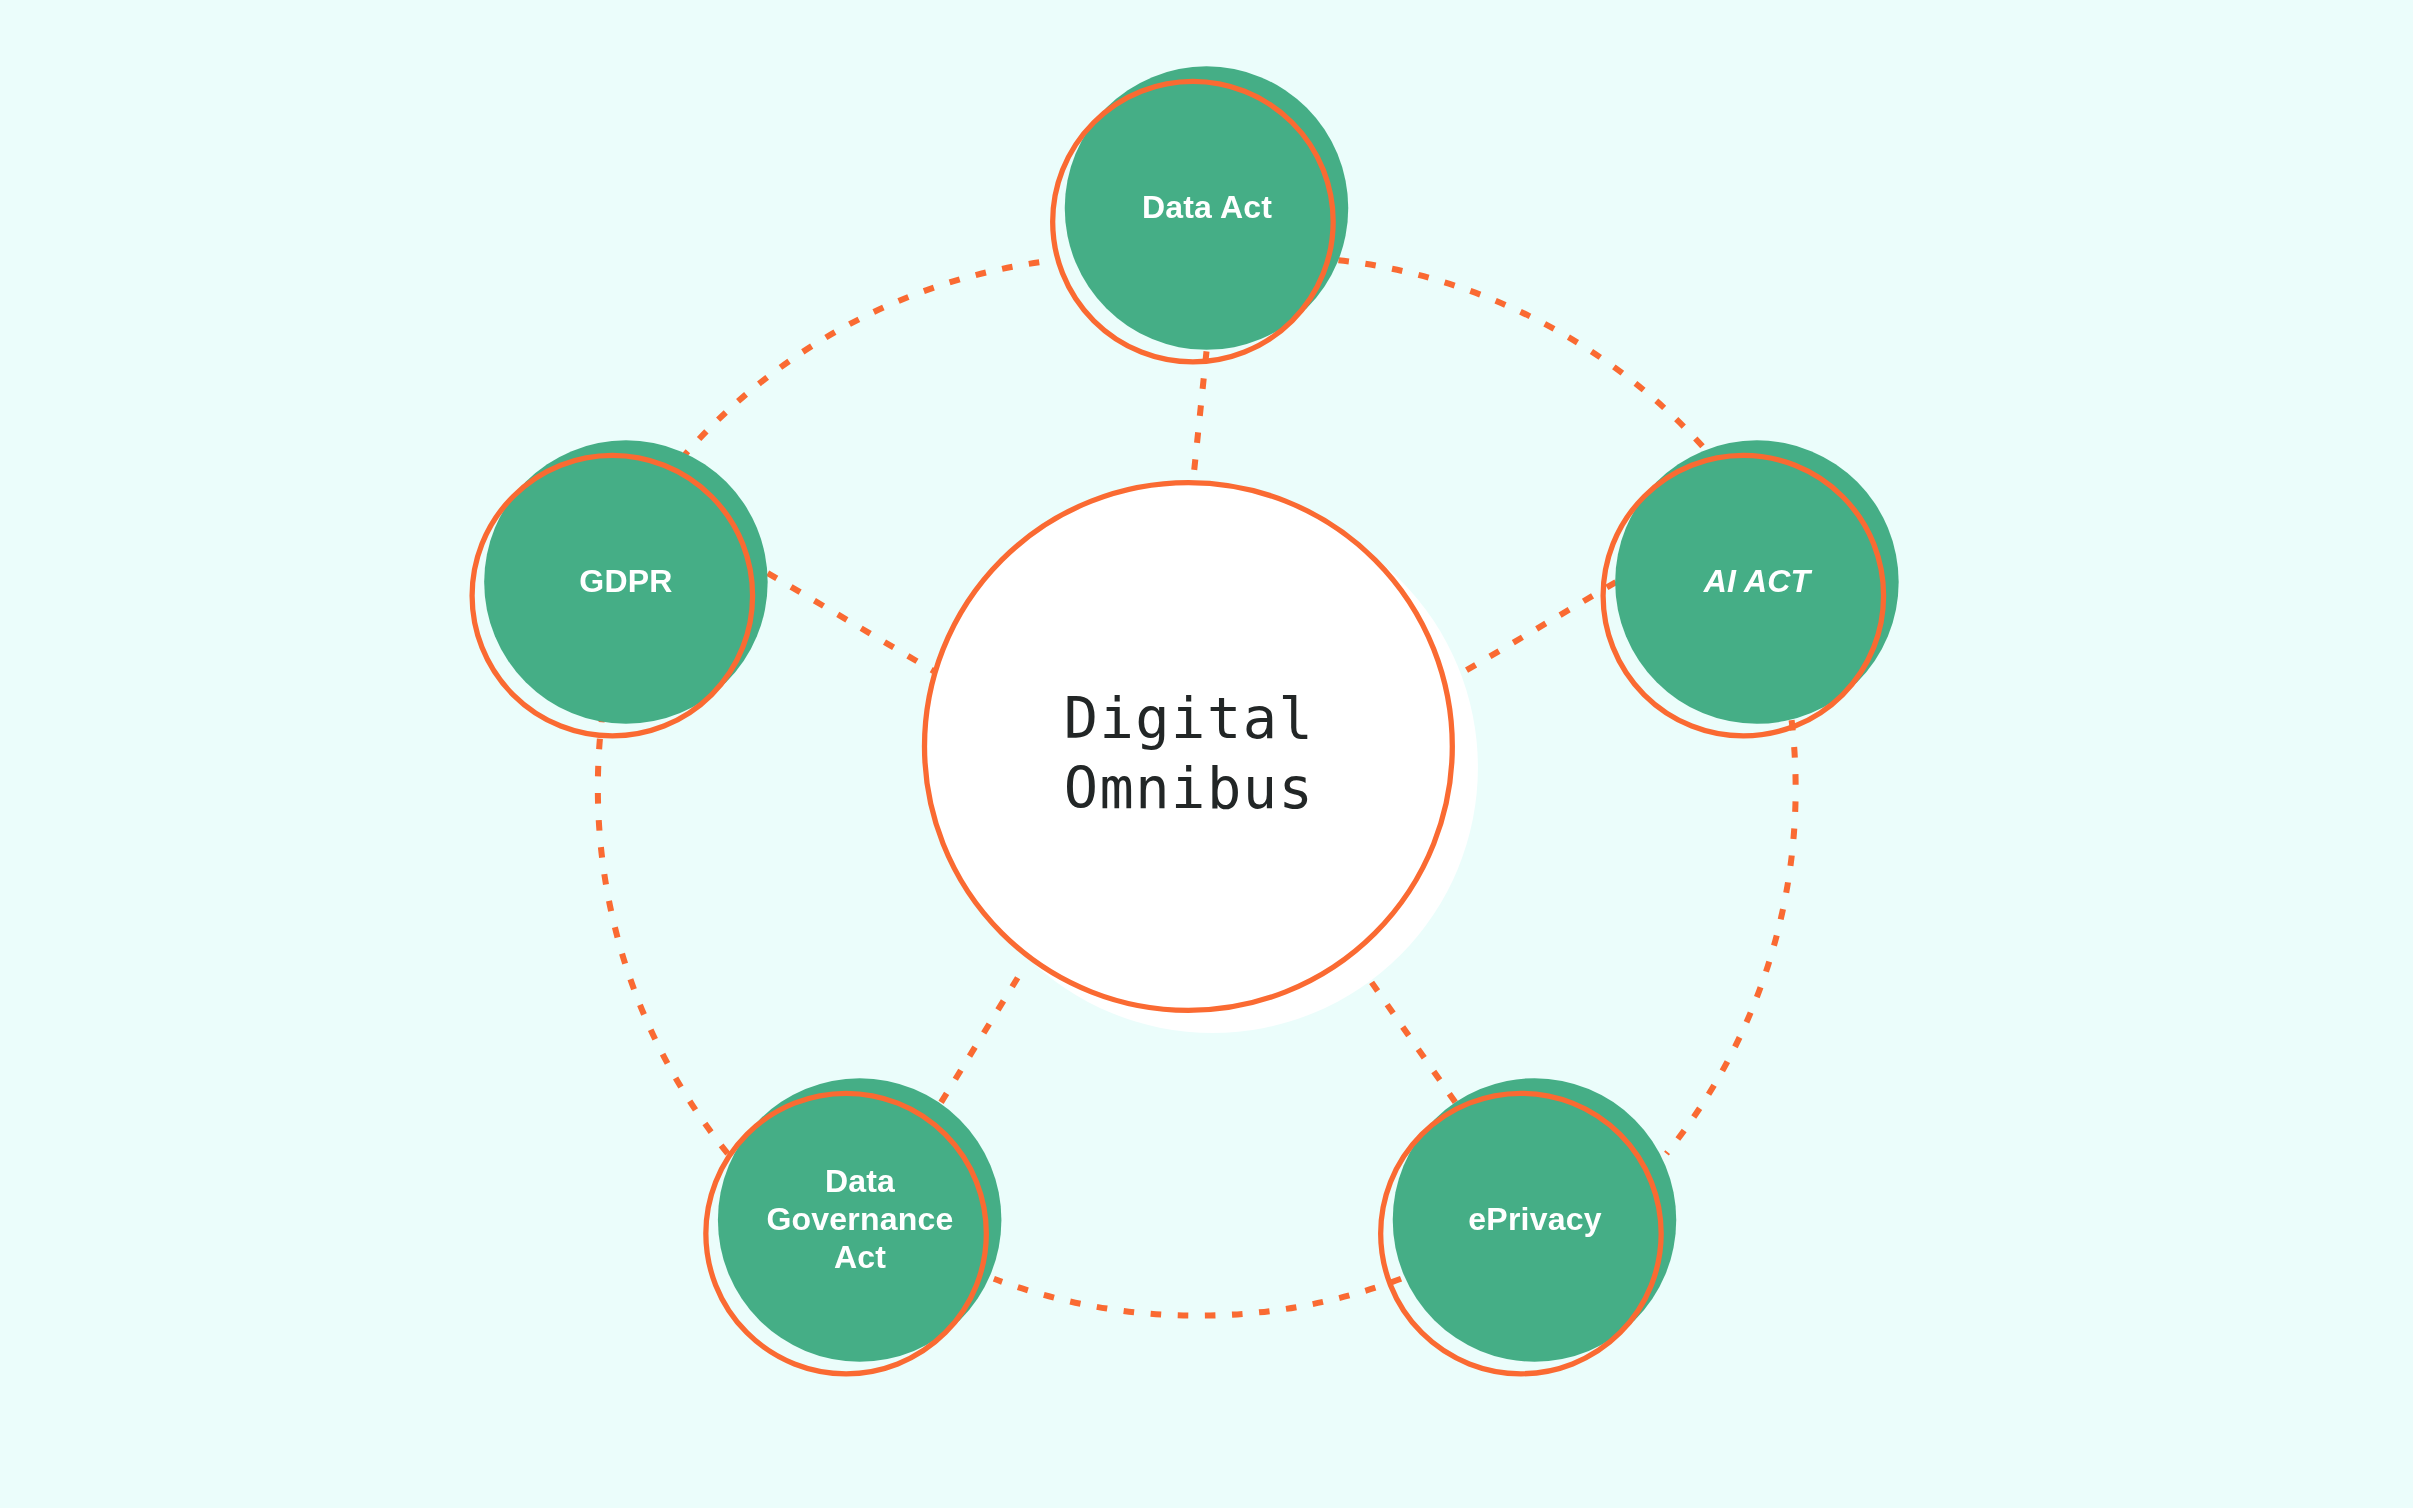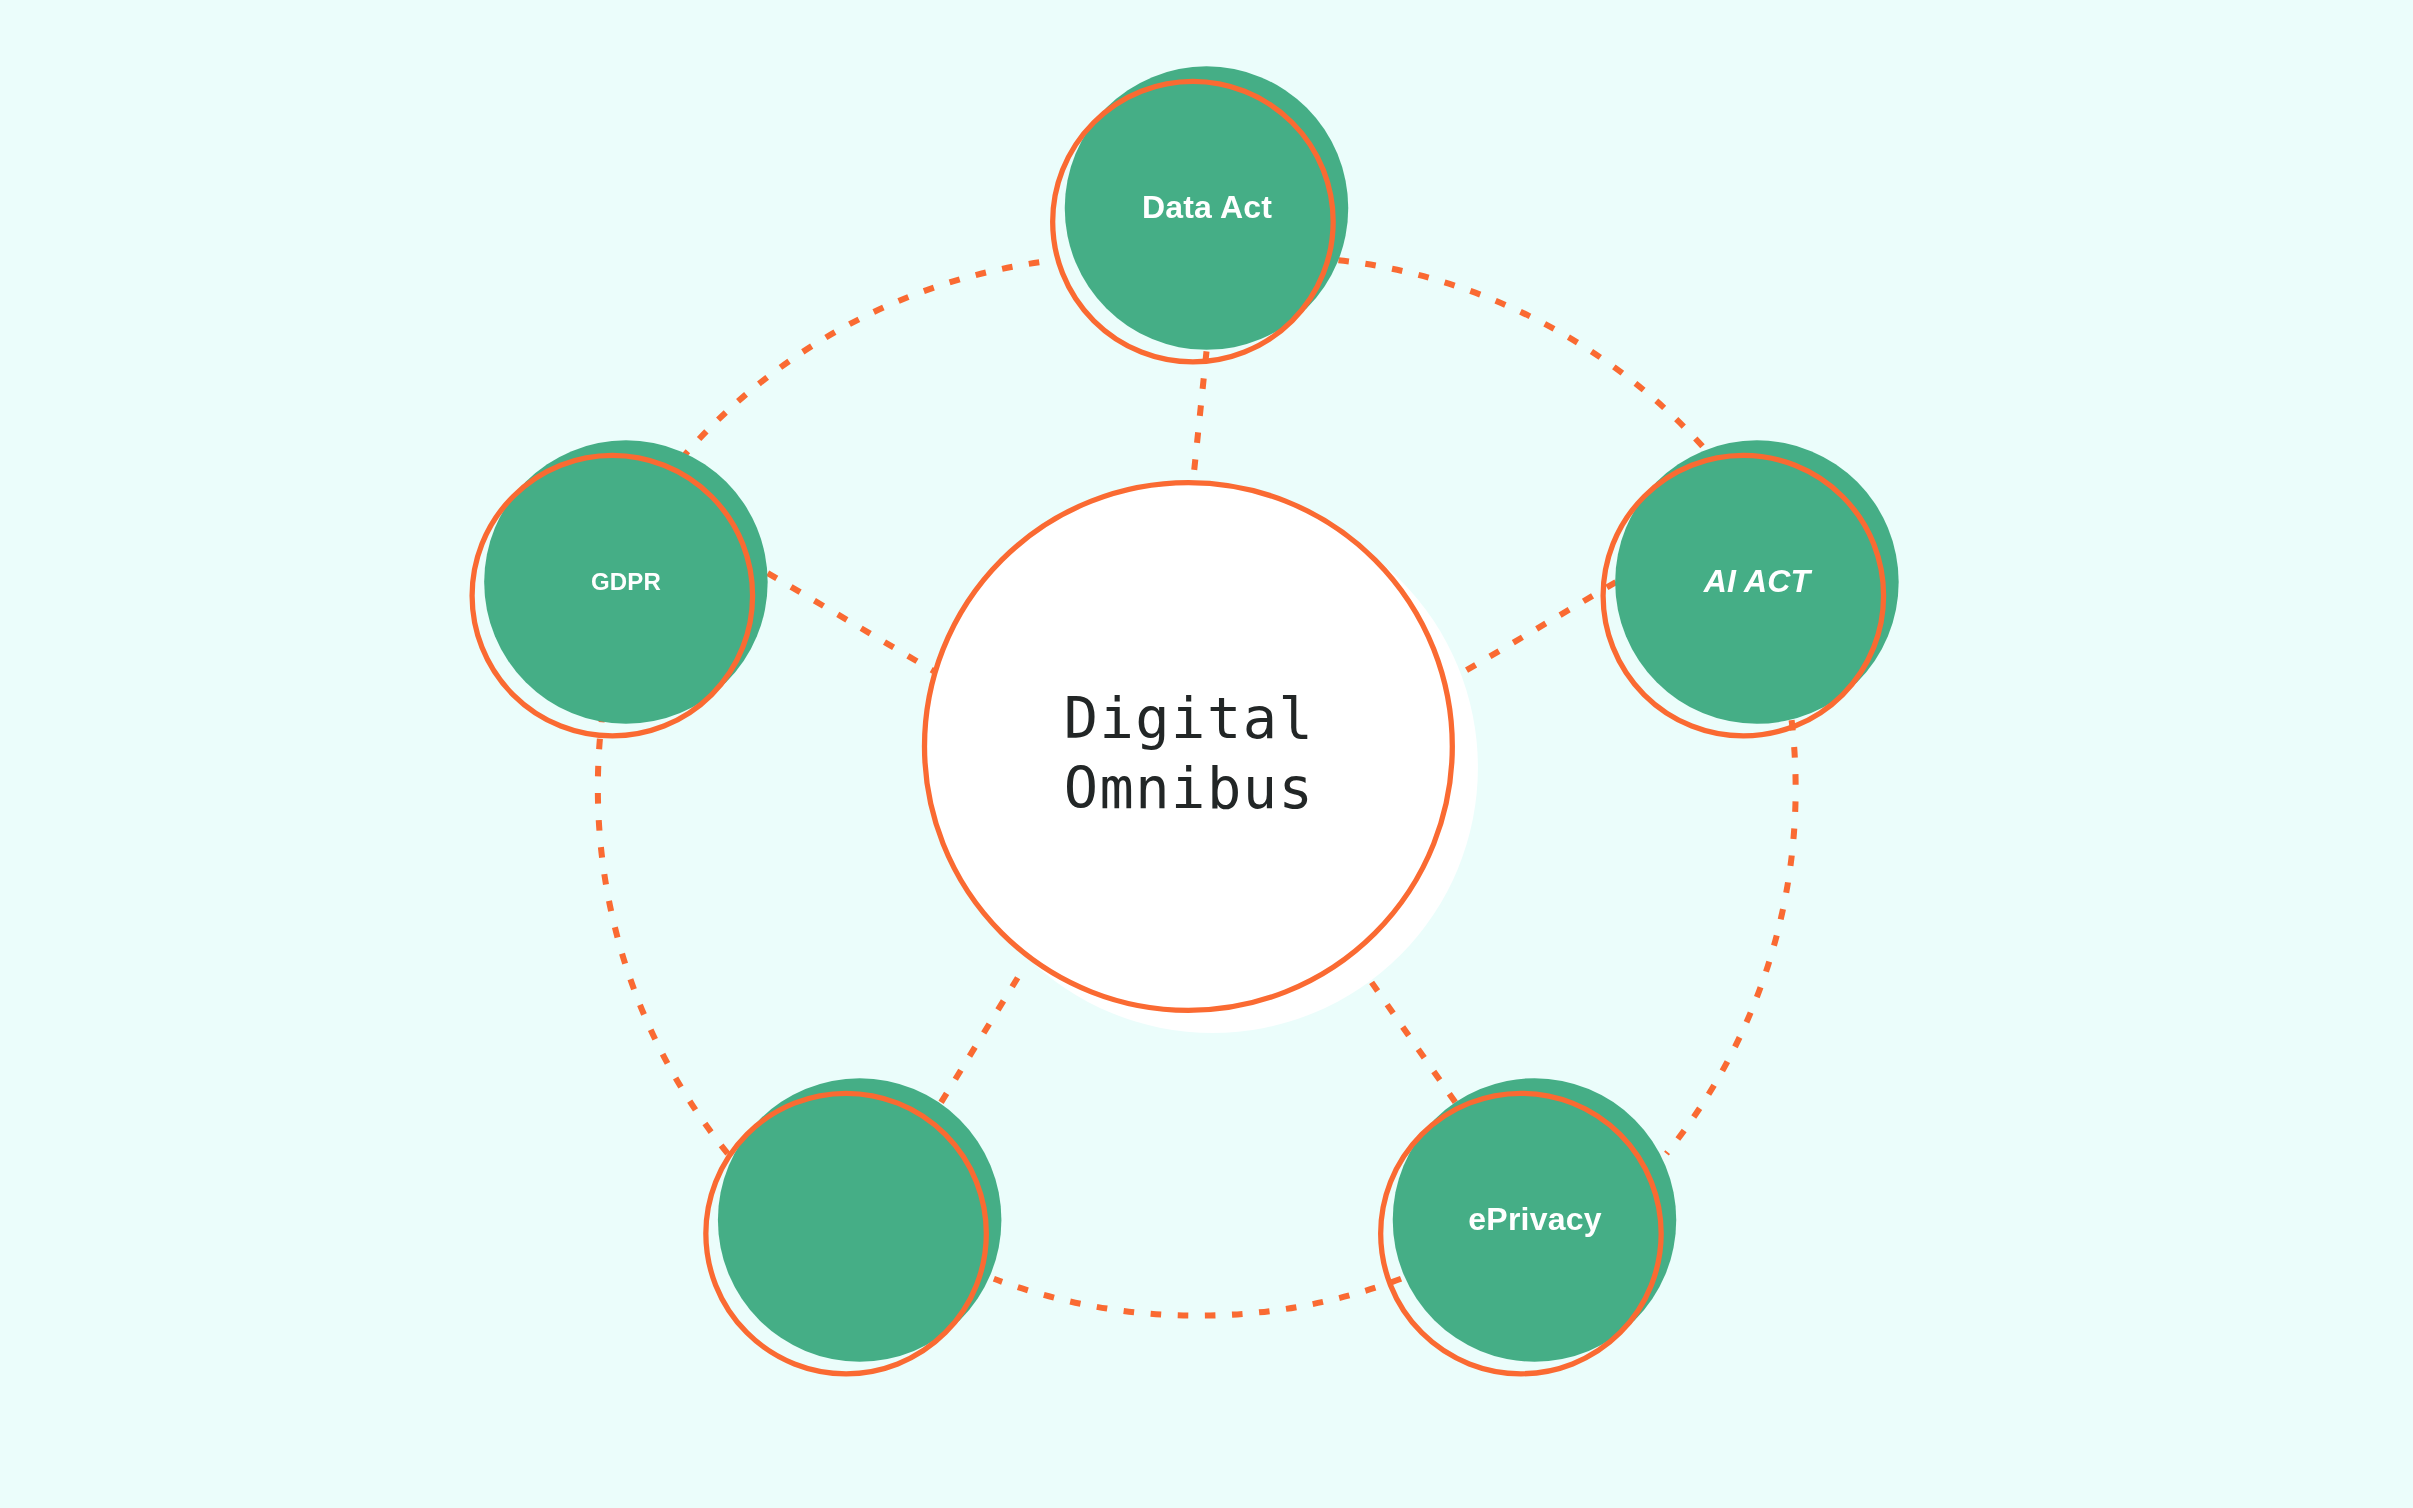--- a/index.html
+++ b/index.html
@@ -115,20 +115,23 @@
       <circle cx="1576" cy="990" r="350" fill="none" stroke="#FA6A32" stroke-width="7"></circle>
     </g>
   </svg>
 
   <div class="node-label" style="left:1207px; top:208px; font-size:32px; width:256px;">Data Act</div>
 
   <div class="node-label" style="left:1757px; top:582px; font-size:32px; width:256px;font-style:italic;">AI ACT</div>
 
   <div class="node-label" style="left:1535px; top:1220px; font-size:32px; width:256px;">ePrivacy</div>
 
+  <div class="node-label" style="left:860px; top:1220px; font-size:32px; width:294px;">Data
+Governance
+Act</div>
 
-  <div class="node-label" style="left:626px; top:582px; font-size:24px; width:256px;">GDPR</div>
+  <div class="node-label" style="left:626px; top:582px; font-size:32px; width:256px;">GDPR</div>
 
   <div class="center-label" style="left:1189px; top:754px; width:498px;">Digital
 Omnibus</div>
 
 </div>
 
 
 </body></html>

